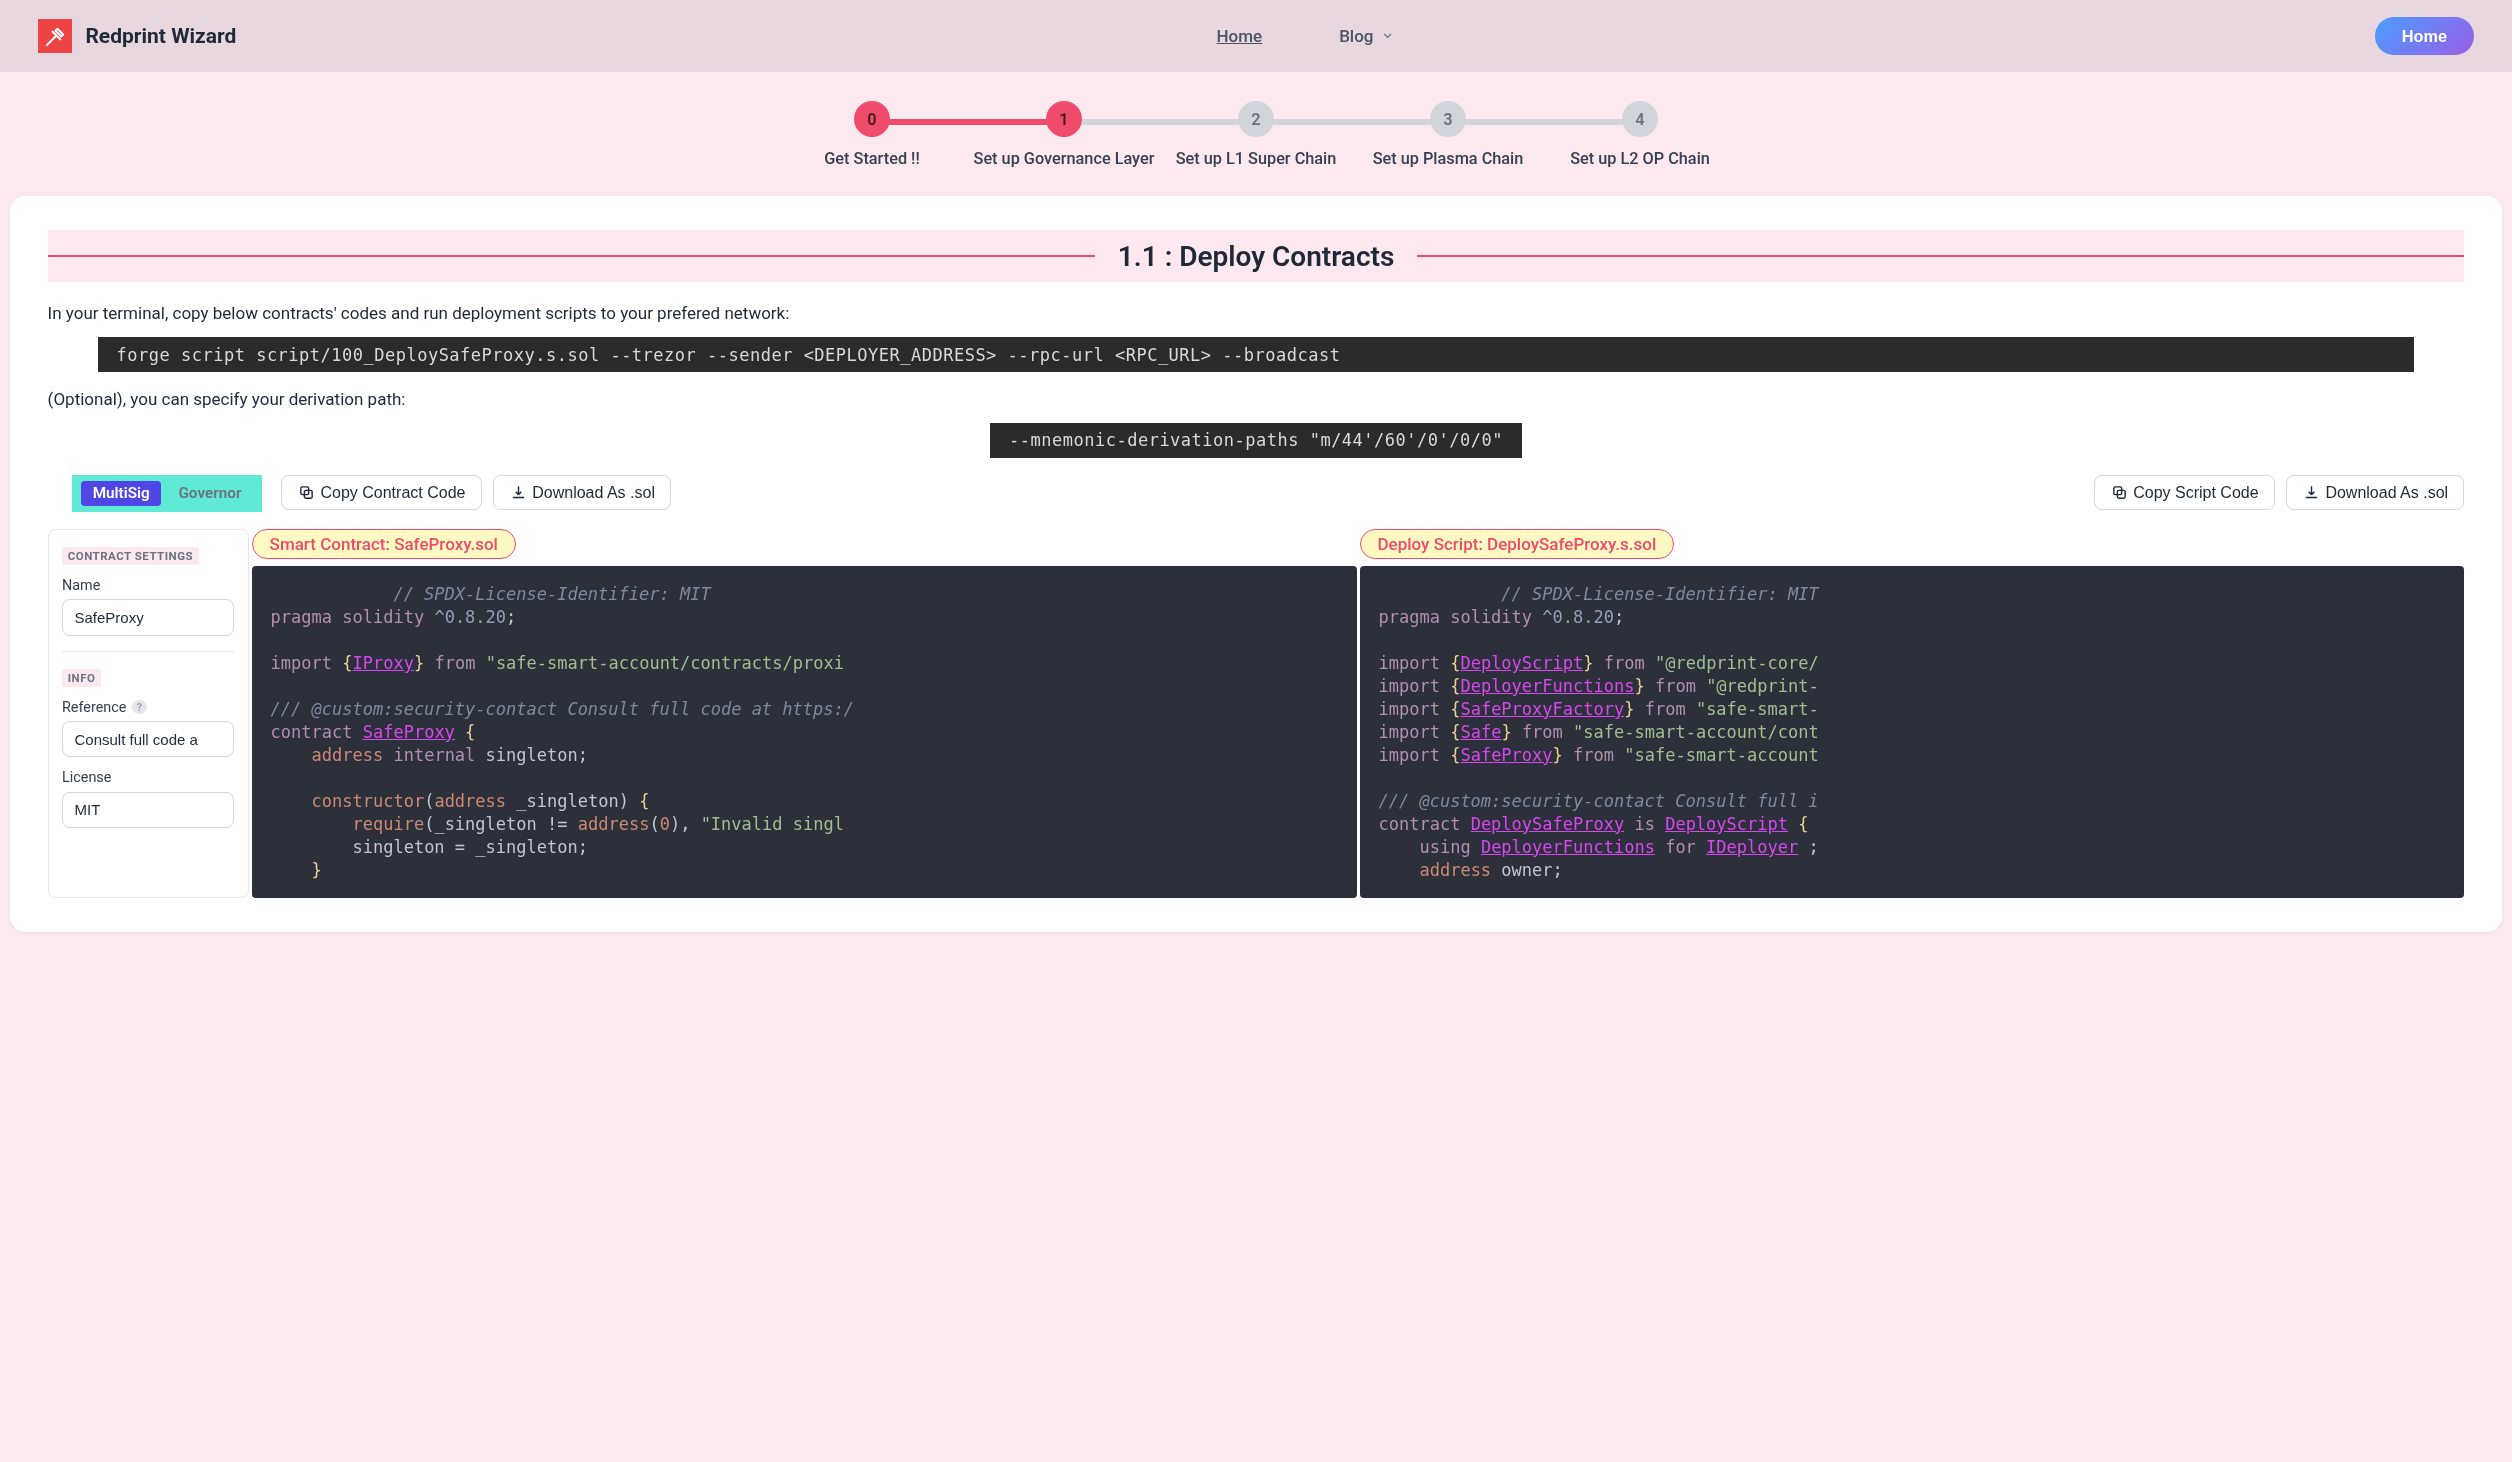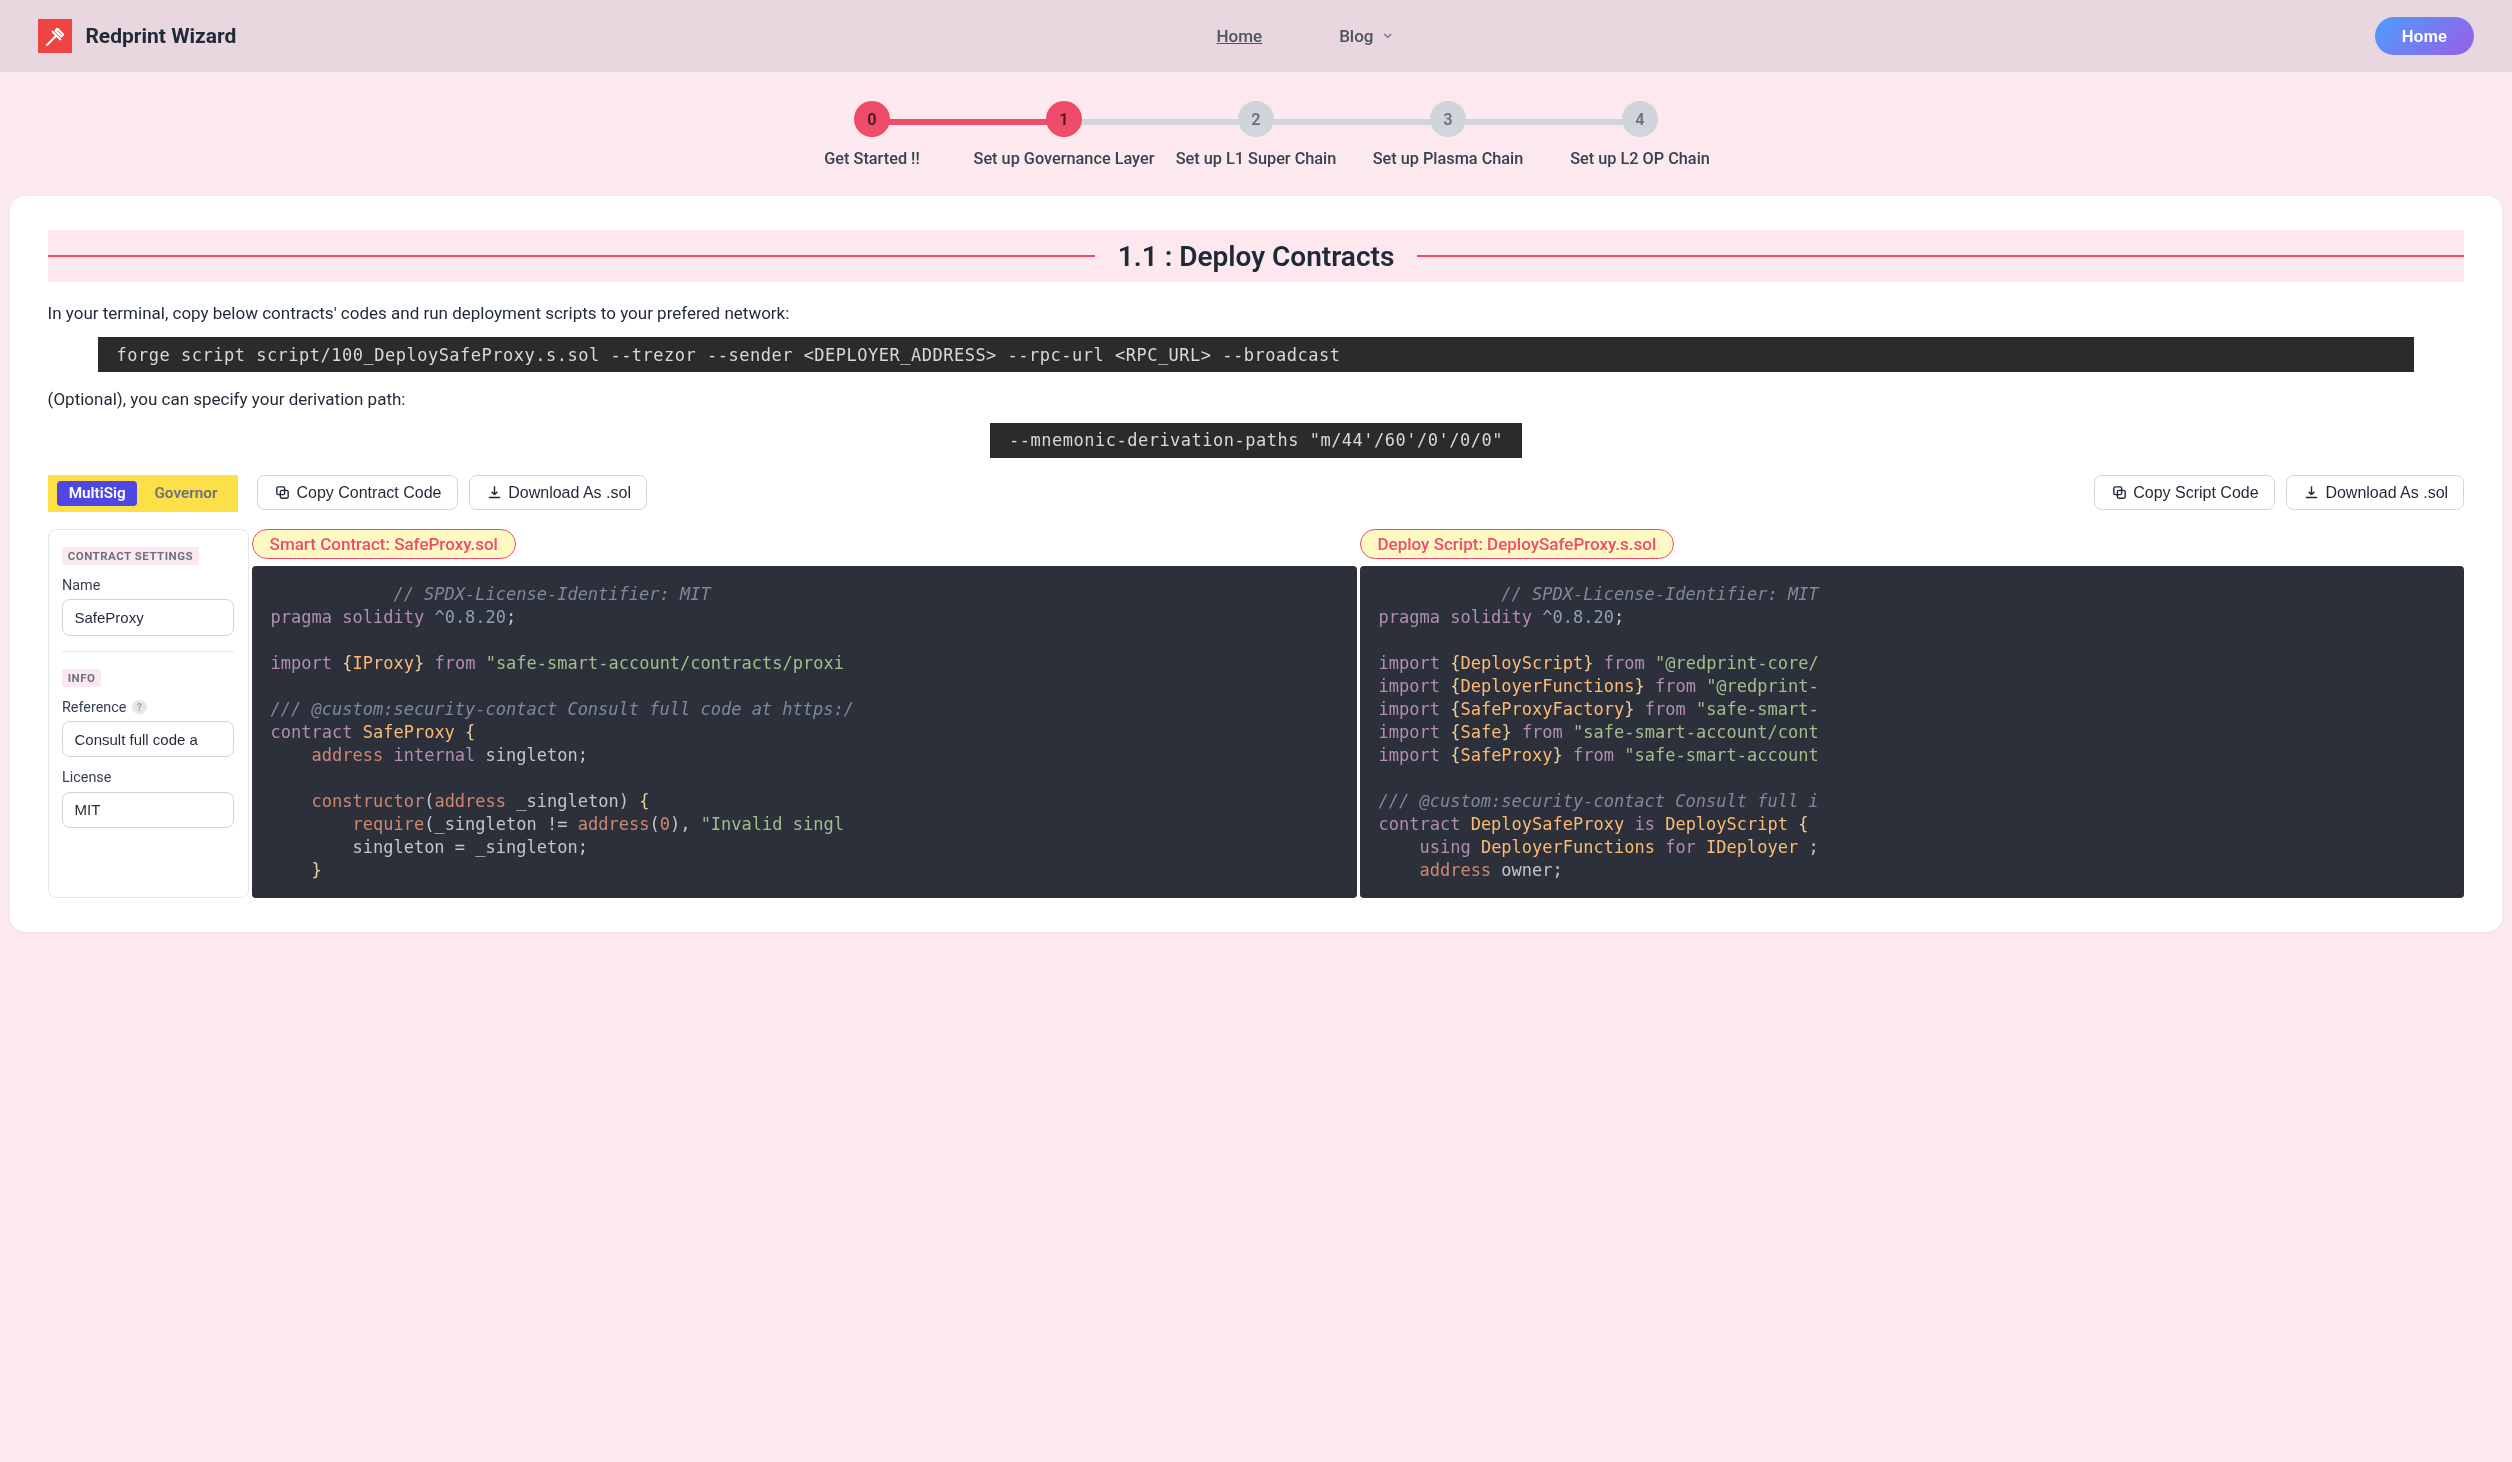--- a/index.html
+++ b/index.html
@@ -33,21 +33,21 @@
 .section-title-inner { display: flex; align-items: center; gap: 23px; }
 .section-line { flex: 1; height: 1.9px; background: #ef4c6c; }
 .section-title { font-size: 28px; font-weight: 600; color: #1f2937; white-space: nowrap; }
 
 .para { font-size: 17px; color: #1f2937; margin-bottom: 13.4px; }
 
 .codebar { background: #2b2b2b; color: #d9d9d9; font-family: ui-monospace, "SF Mono", Menlo, Consolas, monospace; font-size: 17px; padding: 7.7px 19px; margin: 0 50px 17px; letter-spacing: 0.5px; white-space: pre; overflow-x: auto; }
 .codebar.center { text-align: center; margin-left: auto; margin-right: auto; width: fit-content; max-width: calc(100% - 100px); }
 
 .tools-row { display: flex; align-items: flex-start; gap: 19px; margin-top: 17px; }
-.tabs-box { background: #fde047; padding: 5.7px 9.6px; display: inline-flex; gap: 5.7px; }
+.tabs-box { background: #5eead4; padding: 5.7px 9.6px; display: inline-flex; gap: 5.7px; margin-left: 24px; }
 .tab { padding: 3.8px 11.5px; font-size: 15.3px; font-weight: 600; border-radius: 3.8px; cursor: pointer; }
 .tab.active { background: #4f46e5; color: #fff; }
 .tab.inactive { color: #6b7280; background: transparent; }
 
 .btn-groups { flex: 1; display: flex; justify-content: space-between; gap: 19px; }
 .btn-pair { display: flex; gap: 11.5px; }
 .tool-btn { display: inline-flex; align-items: center; gap: 5.7px; border: 1px solid #d1d5db; background: #fff; border-radius: 7.7px; padding: 7.7px 15.3px; font-size: 16px; font-weight: 400; color: #1f2937; cursor: pointer; }
 .tool-btn svg { width: 17px; height: 17px; }
 
 .panels { display: flex; gap: 3px; margin-top: 17px; align-items: stretch; }
@@ -60,21 +60,21 @@
 
 .code-col { flex: 1; min-width: 0; display: flex; flex-direction: column; }
 .code-badge { align-self: flex-start; border: 1.4px solid #ef4c6c; color: #ef4c6c; background: #fef9c3; border-radius: 957px; padding: 3.8px 17px; font-size: 17px; font-weight: 500; margin-bottom: 7.7px; }
 .code-block { flex: 1; background: #2b303b; color: #c0c5ce; font-family: ui-monospace, "SF Mono", Menlo, Consolas, monospace; font-size: 17px; line-height: 1.35; padding: 17px 19px; border-radius: 3.8px; overflow: hidden; white-space: pre; }
 
 .tok-comment { color: #7f8a99; font-style: italic; }
 .tok-kw { color: #b48ead; }
 .tok-ver { color: #8fa1b3; }
 .tok-punct { color: #c0c5ce; }
 .tok-brace { color: #eccf95; }
-.tok-name { color: #fdba74; }
+.tok-name { color: #d946ef; text-decoration: underline; }
 .tok-type { color: #d08770; }
 .tok-str { color: #a3be8c; }
 .tok-num { color: #d08770; }
 .tok-ident { color: #c0c5ce; }
 .tok-fn { color: #d08770; }
 </style>
 </head>
 <body>
 
 <header class="topbar">

